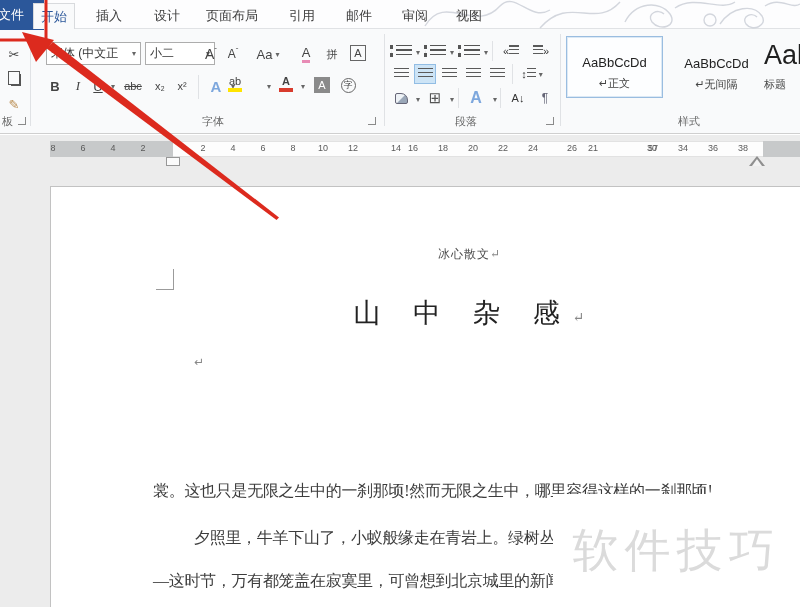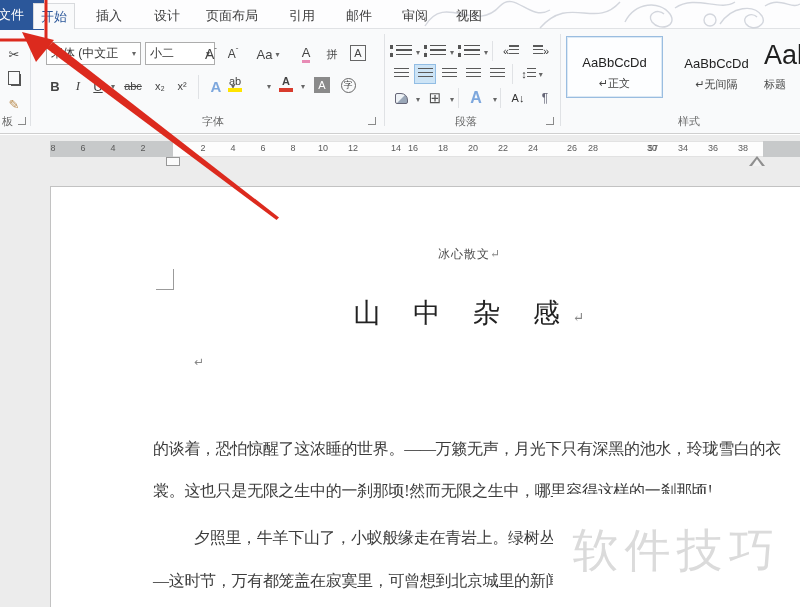--- a/index.html
+++ b/index.html
@@ -312,21 +312,21 @@
       <span class="tick" style="left: 293px;">8</span>
       <span class="tick" style="left: 323px;">10</span>
       <span class="tick" style="left: 353px;">12</span>
       <span class="tick" style="left: 396px;">14</span>
       <span class="tick" style="left: 413px;">16</span>
       <span class="tick" style="left: 443px;">18</span>
       <span class="tick" style="left: 473px;">20</span>
       <span class="tick" style="left: 503px;">22</span>
       <span class="tick" style="left: 533px;">24</span>
       <span class="tick" style="left: 557px; margin-left: 15px;">26</span>
-      <span class="tick" style="left: 593px;">28</span>
+      <span class="tick" style="left: 593px;">21</span>
       <span class="tick" style="left: 652px; text-align: right;">30</span>
       <span class="tick" style="left: 653px;">57</span>
       <span class="tick" style="left: 683px;">34</span>
       <span class="tick" style="left: 713px;">36</span>
       <span class="tick" style="left: 743px;">38</span>
       <span class="tick" style="left: 53px;">8</span>
       <span class="tick" style="left: 83px;">6</span>
       <span class="tick" style="left: 113px;">4</span>
       <span class="tick" style="left: 143px;">2</span>
     </div>
@@ -337,21 +337,20 @@
   <div class="page">
     <div class="cmh"></div>
     <div class="cmv"></div>
     <div class="hdr">
       <span>冰心散文</span><span class="pmk">↵</span>
     </div>
     <div class="dtitle">
       <span>山 中 杂 感</span><span class="pmk" style="font-size:14px">↵</span>
     </div>
     <div class="pstand pmk">↵</div>
-    <div class="bl bl1">的谈着，恐怕惊醒了这浓睡的世界。——万籁无声，月光下只有深黑的池水，玲珑雪白的衣</div>
     <div class="bl bl2">裳。这也只是无限之生中的一刹那顷!然而无限之生中，哪里容得这样的一刹那顷!</div>
     <div class="bl bl3">夕照里，牛羊下山了，小蚁般缘走在青岩上。绿树丛颠</div>
     <div class="bl bl4">—这时节，万有都笼盖在寂寞里，可曾想到北京城里的新闻</div>
   </div>
 
   <div class="wm">
     <span>软件技巧</span>
   </div>
 </div>
 

